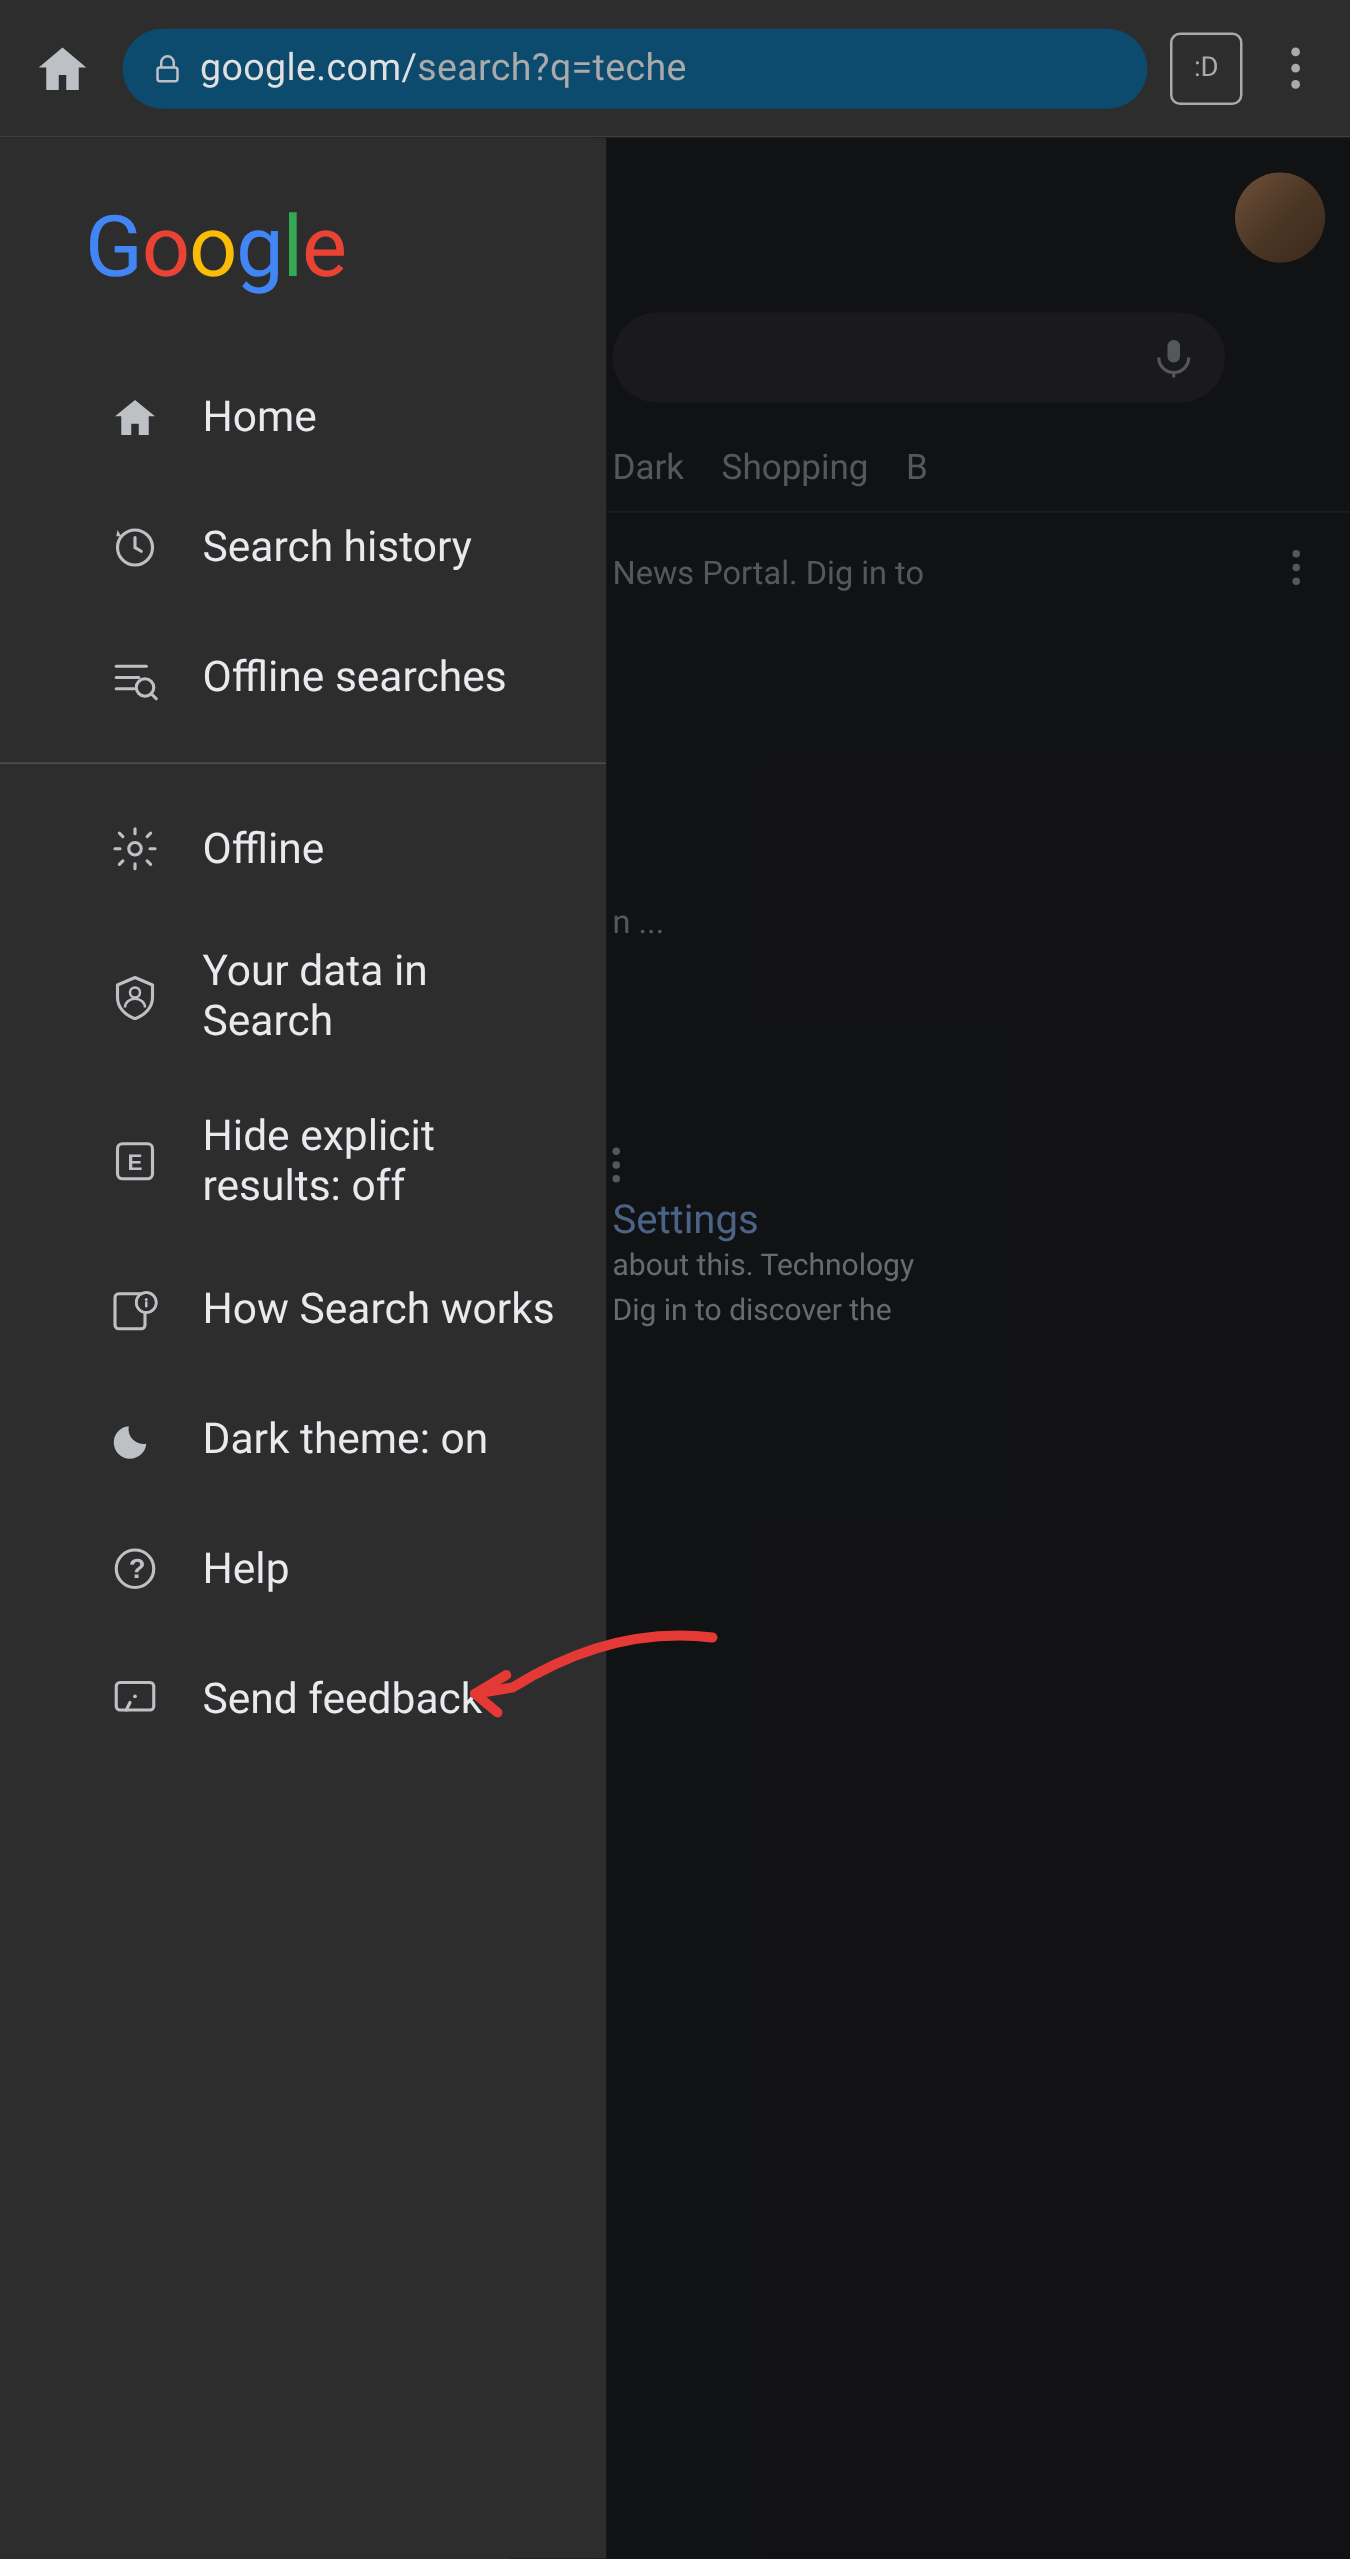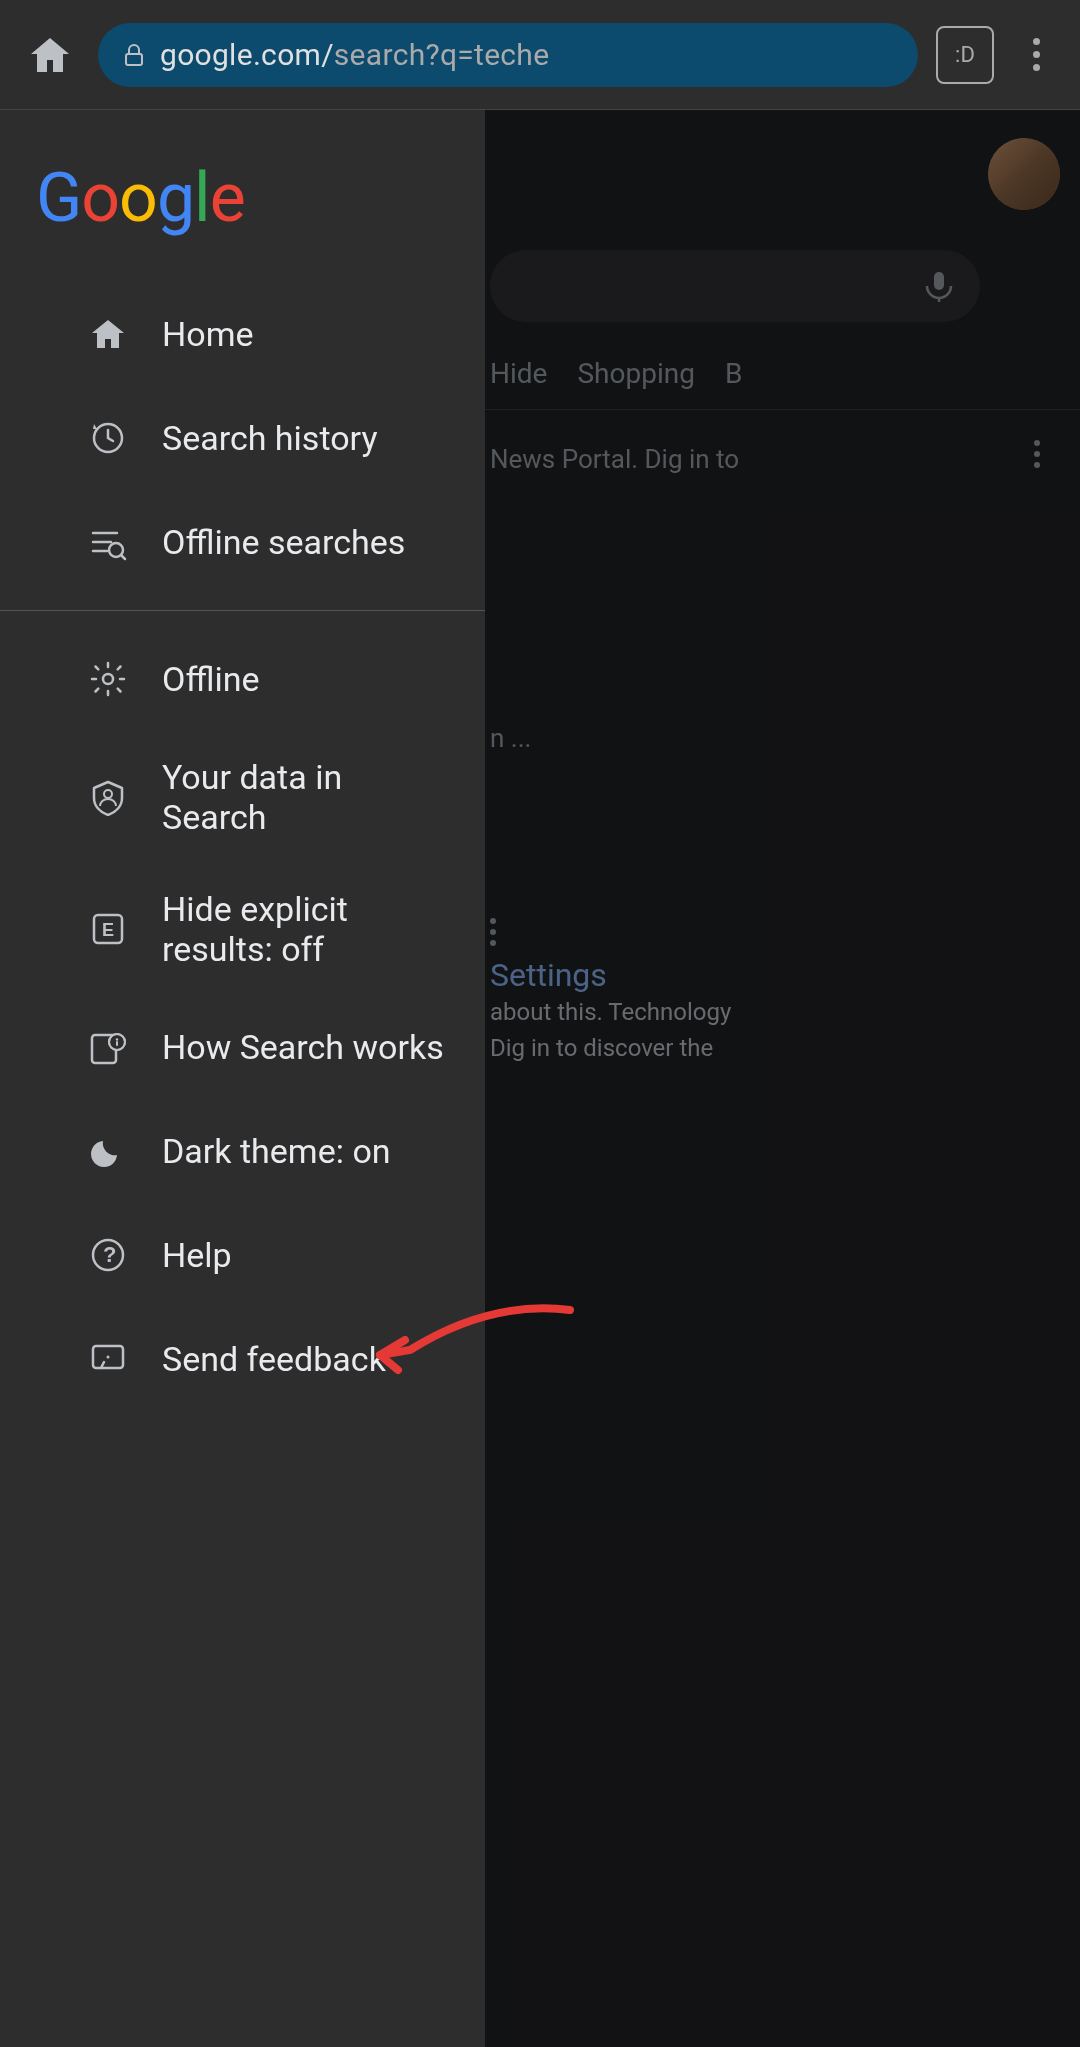--- a/index.html
+++ b/index.html
@@ -244,20 +244,21 @@
       background: #2d2d2d;
       z-index: 10;
       display: flex;
       flex-direction: column;
       overflow-y: auto;
     }
 
     
     .google-logo {
       padding: 48px 39px 36px 36px;
+      margin-left: 32px;
     }
 
     .google-logo-text {
       font-size: 68px;
       font-weight: 400;
       letter-spacing: -1px;
     }
 
     .g-blue { color: #4285f4; }
     .g-red { color: #ea4335; }
@@ -355,21 +356,21 @@
     <div class="mic-icon-bg">
       <svg width="36" height="36" viewBox="0 0 36 36" fill="none">
         <rect x="13" y="4" width="10" height="18" rx="5" fill="#9aa0a6"></rect>
         <path d="M6 18a12 12 0 0024 0" stroke="#9aa0a6" stroke-width="2.5" fill="none"></path>
         <line x1="18" y1="30" x2="18" y2="34" stroke="#9aa0a6" stroke-width="2.5"></line>
       </svg>
     </div>
   </div>
 
   <div class="filter-tabs-bg">
-    <span class="filter-tab-bg">Hide</span>
+    <span class="filter-tab-bg">Dark</span>
     <span class="filter-tab-bg">Shopping</span>
     <span class="filter-tab-bg">B</span>
   </div>
 
   <div class="bg-results">
     <div class="bg-dots">
       <div class="bg-dot"></div>
       <div class="bg-dot"></div>
       <div class="bg-dot"></div>
     </div>

